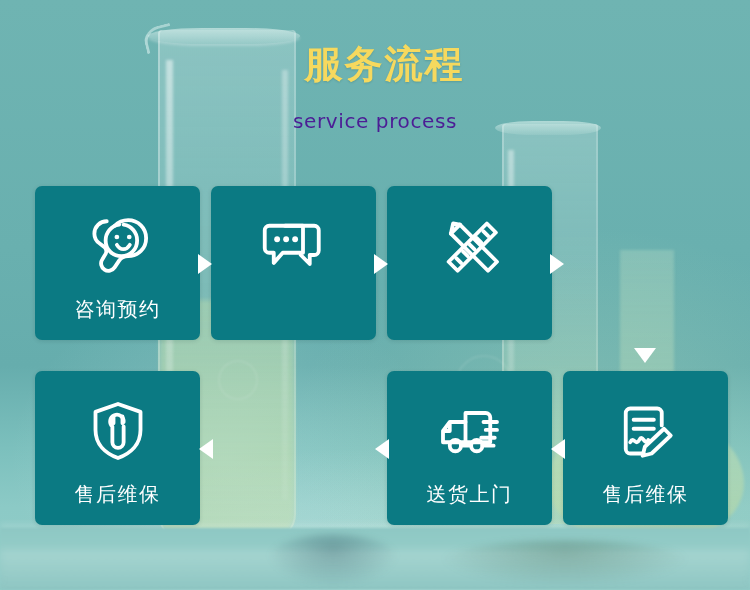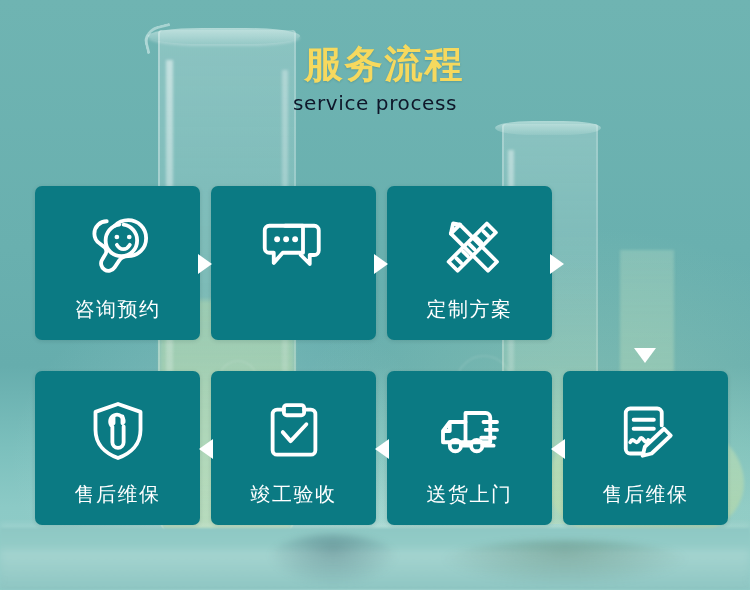--- a/index.html
+++ b/index.html
@@ -152,22 +152,22 @@
     filter:blur(1px);
   }
 
   
   #header { position:absolute; left:0; right:0; top:40px; text-align:center; z-index:5; }
   #title {
     font-size:38px; font-weight:bold; color:#f6d95e; letter-spacing:2px;
     line-height:48px; text-shadow:0 1px 2px rgba(0,60,60,.18);padding-left:19px;
   }
   #subtitle {
-    font-size:20px; color:#0f172a; letter-spacing:.6px; line-height:30px;
-    margin-top:0; font-weight:400;
+    font-size:20px; color:#4c1d95; letter-spacing:.6px; line-height:30px;
+    margin-top:18px; font-weight:400;
   }
 
   
   #grid { position:absolute; left:0; top:16px; width:600px; height:590px; z-index:5; }
 
   .card {
     position:absolute; width:165px; height:154px;
     background:#0b7a83; border-radius:7px;
     display:flex; flex-direction:column; align-items:center; justify-content:flex-start;
     box-shadow:0 1px 4px rgba(0,40,45,.14);
@@ -262,51 +262,40 @@
     <div class="card-icon">
       <svg viewBox="0 0 64 64" fill="none" stroke="#fff" stroke-width="3.4" stroke-linecap="round" stroke-linejoin="round">
 
         <path d="M17 12l-2 9 33 33 8-8L23 13l-6-1z"></path>
         <path d="M15 21l8-8"></path>
 
         <path d="M47 12l8 8-34 34-8-8L47 12z"></path>
         <path d="M44 19l4 4M38 25l4 4M32 31l4 4M26 37l4 4M20 43l4 4"></path>
       </svg>
     </div>
-    <div class="card-label">定制方案</div>
   </div>
 
   <div class="arrow arrow-right" style="left:550px;top:238px;"></div>
 
 
   <div class="arrow arrow-down" style="left:634px;top:332px;"></div>
 
   <div class="card" style="left:35px;top:355px;">
     <div class="card-icon">
       <svg viewBox="0 0 64 64" fill="none" stroke="#fff" stroke-width="3.4" stroke-linecap="round" stroke-linejoin="round">
         <path d="M32 8L12 15v16c0 13 9 21 20 25 11-4 20-12 20-25V15L32 8z"></path>
         <path d="M37 24a6 6 0 1 0-10 4v14a5 5 0 0 0 10 0V28"></path>
         <path d="M28 19v6M36 19v6"></path>
       </svg>
     </div>
     <div class="card-label">售后维保</div>
   </div>
 
   <div class="arrow arrow-left" style="left:199px;top:423px;"></div>
 
-  <div class="card" style="left:211px;top:355px;">
-    <div class="card-icon">
-      <svg viewBox="0 0 64 64" fill="none" stroke="#fff" stroke-width="3.4" stroke-linecap="round" stroke-linejoin="round">
-        <path d="M23 13h-6a4 4 0 0 0-4 4v32a4 4 0 0 0 4 4h30a4 4 0 0 0 4-4V17a4 4 0 0 0-4-4h-6"></path>
-        <rect x="23" y="9" width="18" height="9" rx="2.5"></rect>
-        <path d="M22 33l7 8 14-15"></path>
-      </svg>
-    </div>
-    <div class="card-label">竣工验收</div>
-  </div>
 
   <div class="arrow arrow-left" style="left:375px;top:423px;"></div>
 
   <div class="card" style="left:387px;top:355px;">
     <div class="card-icon">
       <svg viewBox="0 0 64 64" fill="none" stroke="#fff" stroke-width="3.4" stroke-linecap="round" stroke-linejoin="round">
         <path d="M28 16h18a4 4 0 0 1 4 4v22H28V16z"></path>
         <path d="M28 24H14l-6 8v10h20"></path>
         <path d="M14 26v6h-5"></path>
         <circle cx="19" cy="45" r="5"></circle>

